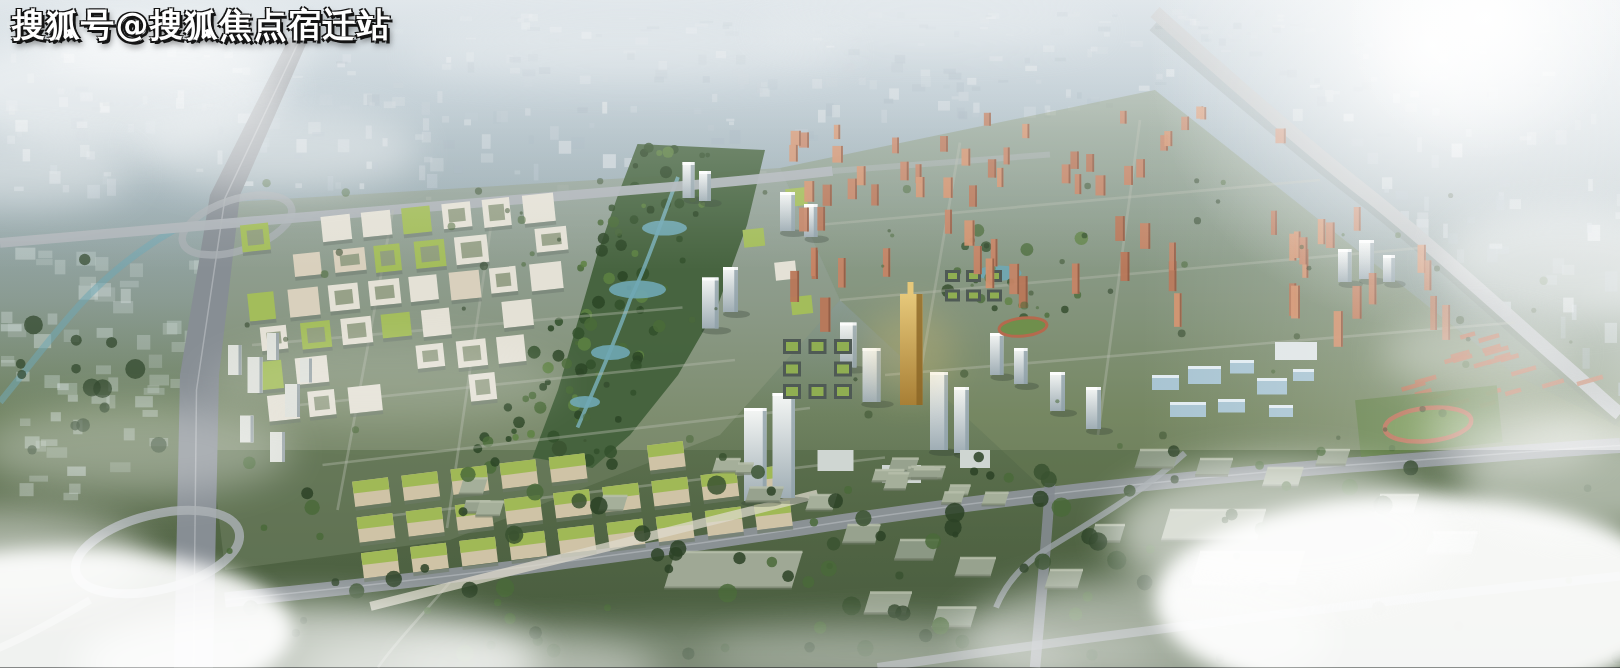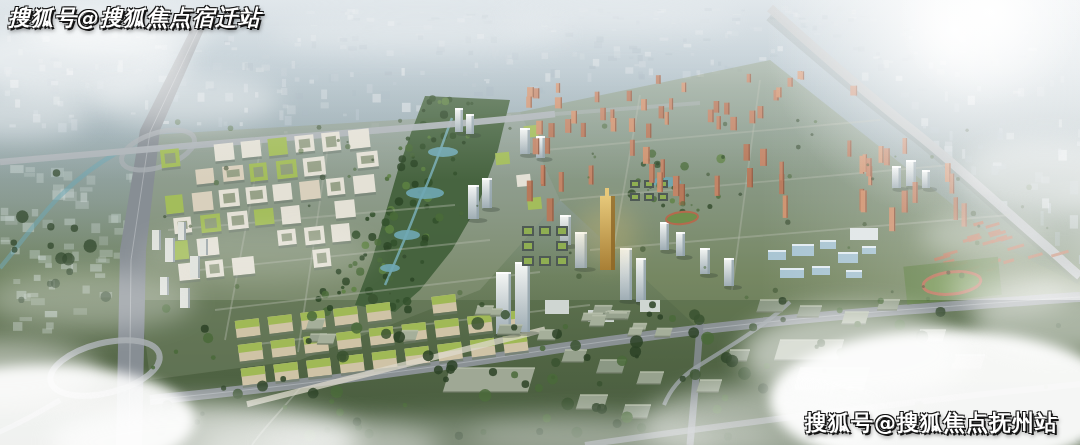--- a/index.html
+++ b/index.html
@@ -3,21 +3,21 @@
 <meta charset="utf-8">
 <style>
   html,body{margin:0;padding:0;background:#0e1114;}
   .stage{position:relative;width:1080px;height:445px;overflow:hidden;
          font-family:"DejaVu Sans",sans-serif;}
   .stage svg{position:absolute;left:0;top:0;display:block;}
   .wm{position:absolute;z-index:10;font-weight:bold;font-size:22px;line-height:1;
       color:#ffffff;letter-spacing:1px;white-space:nowrap;
       text-shadow:2px 2px 0 #141414,-1px -1px 0 #141414,1px -1px 0 #141414,
                   -1px 1px 0 #141414,2px 3px 4px rgba(0,0,0,.55);}
-  .wm-tl{left:8px;top:7px;font-style:italic;}
+  .wm-tl{left:8px;top:7px;}
   .wm-br{right:22px;bottom:11px;}
 </style>
 </head>
 <body>
 
 <div class="stage">
   <svg id="scene" width="1080" height="445" viewBox="0 0 1080 445">
       <defs>
         <linearGradient id="sky" x1="0" y1="0" x2="0" y2="1">
           <stop offset="0" stop-color="#bccad3" stop-opacity="1"></stop>
@@ -1557,14 +1557,13 @@
         <ellipse cx="205" cy="442" rx="155" ry="40" fill="#ffffff" opacity="0.7" filter="url(#b12)"></ellipse>
         <ellipse cx="5" cy="375" rx="95" ry="35" fill="#ffffff" opacity="0.5" filter="url(#b12)"></ellipse>
         <ellipse cx="320" cy="448" rx="120" ry="28" fill="#ffffff" opacity="0.4" filter="url(#b12)"></ellipse>
         <ellipse cx="490" cy="444" rx="230" ry="28" fill="#ffffff" opacity="0.3" filter="url(#b12)"></ellipse>
         <ellipse cx="620" cy="436" rx="150" ry="24" fill="#ffffff" opacity="0.22" filter="url(#b12)"></ellipse>
         <ellipse cx="255" cy="255" rx="120" ry="28" fill="#ffffff" opacity="0.15" filter="url(#b12)"></ellipse>
         <ellipse cx="90" cy="300" rx="105" ry="30" fill="#ffffff" opacity="0.3" filter="url(#b12)"></ellipse>
       </g>
     </svg>
   <div class="wm wm-tl">搜狐号@搜狐焦点宿迁站</div>
-  <div class="wm wm-br">搜狐号@搜狐焦点抚州站</div>
 </div>
 
 </body></html>

